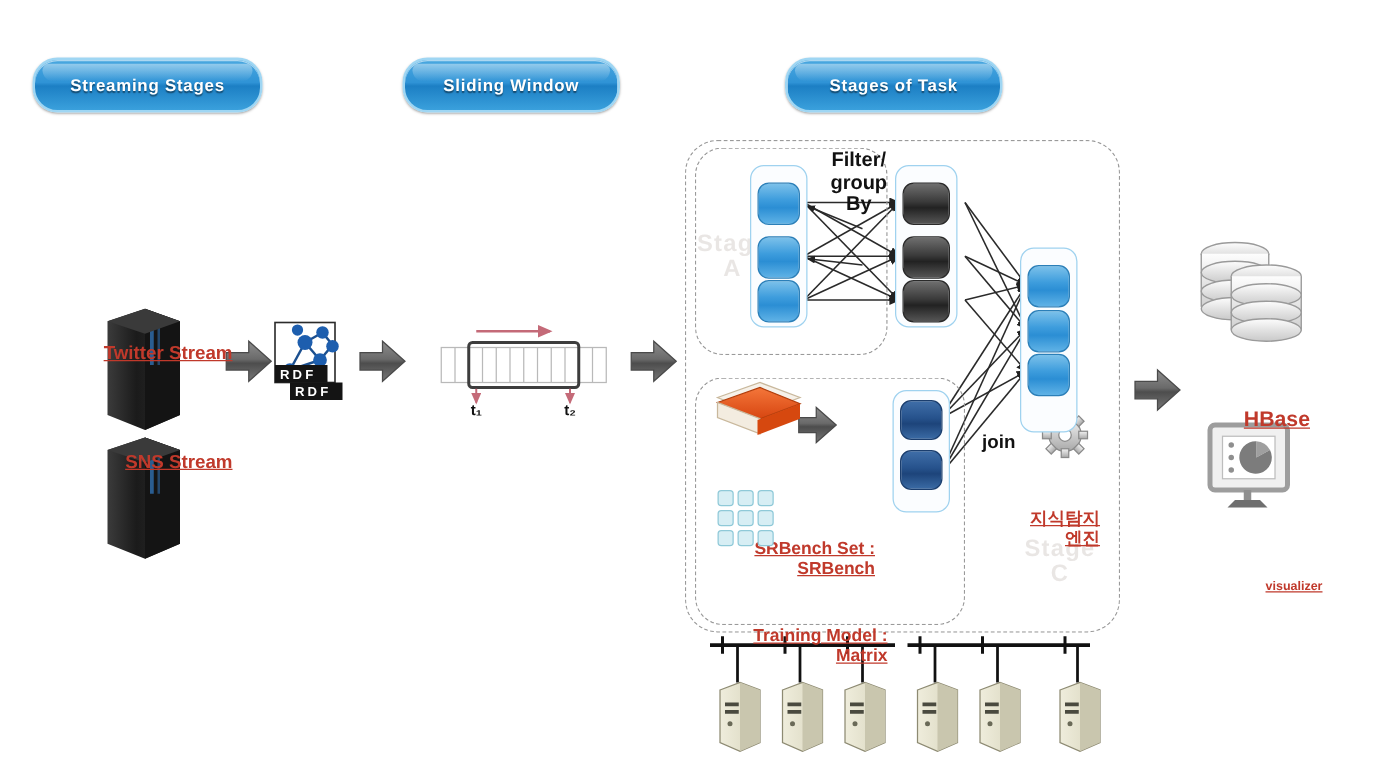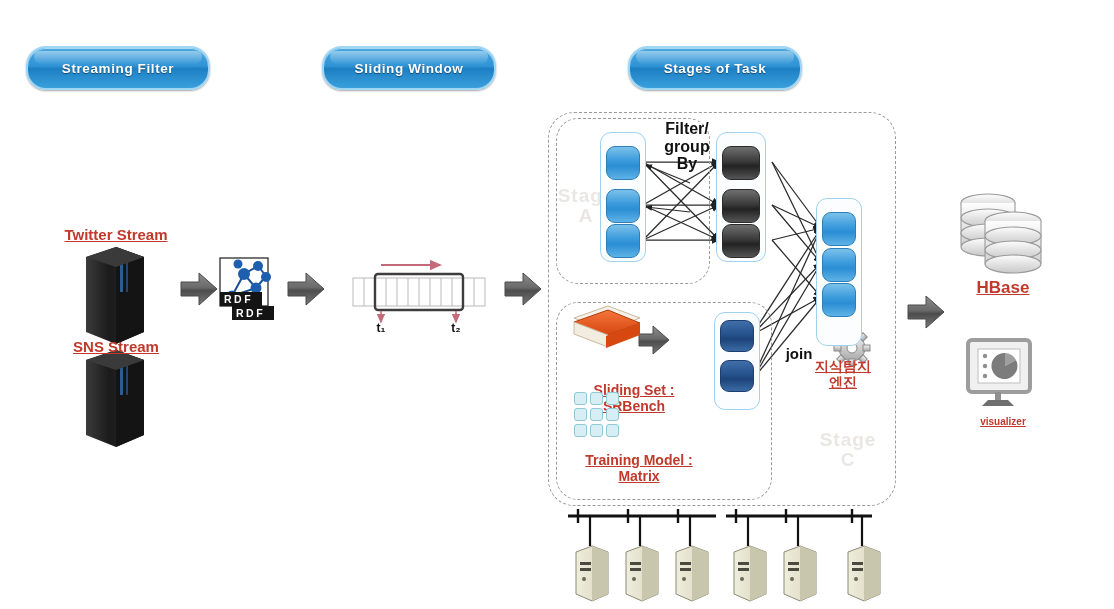--- a/index.html
+++ b/index.html
@@ -25,22 +25,23 @@
     background:linear-gradient(to bottom,rgba(255,255,255,.42),rgba(255,255,255,0));
     pointer-events:none;
   }
 
   
   .abs{position:absolute;}
 
   
   .redlab{
     position:absolute;color:#c0392b;font-weight:bold;text-decoration:underline;
-    text-align:center;white-space:nowrap;line-height:1.15;
+    text-align:right;white-space:nowrap;line-height:1.15;
     font-family:"Liberation Sans","DejaVu Sans",sans-serif;
+    margin-top:48px;
   }
 
   
   .blklab{position:absolute;color:#111;font-weight:bold;text-align:center;line-height:1.1;}
 
   
   .wm{position:absolute;color:#d8d2cf;font-weight:bold;text-align:center;
       opacity:.55;line-height:1.05;letter-spacing:1px;}
   
   .nodebox{
@@ -332,31 +333,31 @@
           <path d="M26,0 l16,6 v42 l-16,7 z" fill="#c9c6ae"></path>
           <rect x="14" y="16" width="11" height="3" fill="#4a4a3f"></rect>
           <rect x="14" y="22" width="11" height="3" fill="#4a4a3f"></rect>
           <circle cx="18" cy="33" r="2" fill="#6a6a58"></circle>
         </g>
       </g>
     </g>
   </svg>
 
   <div class="pill" style="left:26px;top:46px;width:180px;">
-    <span>Streaming Filter</span>
+    <span>Streaming Stages</span>
   </div>
   <div class="pill" style="left:322px;top:46px;width:170px;">
     <span>Sliding Window</span>
   </div>
   <div class="pill" style="left:628px;top:46px;width:170px;">
     <span>Stages of Task</span>
   </div>
 
   <div class="redlab" style="left:46px;top:226px;width:140px;font-size:15px;">Twitter Stream</div>
-  <div class="redlab" style="left:46px;top:338px;width:140px;font-size:15px;">SNS Stream</div>
+  <div class="redlab" style="left:46px;top:313px;width:140px;font-size:15px;">SNS Stream</div>
 
   <div class="blklab" style="left:370px;top:322px;width:22px;font-size:12px;">t₁</div>
   <div class="blklab" style="left:445px;top:322px;width:22px;font-size:12px;">t₂</div>
 
   <div class="dashbox" style="left:548px;top:112px;width:346px;height:392px;"></div>
 
   <div class="dashbox2" style="left:556px;top:118px;width:152px;height:164px;"></div>
   <div class="wm" style="left:556px;top:186px;width:60px;font-size:19px;">Stage A</div>
 
   <div class="dashbox2" style="left:556px;top:302px;width:214px;height:196px;"></div>
@@ -389,21 +390,21 @@
   <div class="nodebox nb-blue" style="left:822px;top:283px;width:32px;height:32px;"></div>
 
   <div class="blklab" style="left:778px;top:346px;width:42px;font-size:15px;">join</div>
 
   <div class="redlab" style="left:806px;top:358px;width:74px;font-size:14px;">
     <div>지식탐지</div>
     <div>엔진</div>
   </div>
 
   <div class="redlab" style="left:568px;top:382px;width:132px;font-size:14px;">
-    <div>Sliding Set :</div>
+    <div>SRBench Set :</div>
     <div>SRBench</div>
   </div>
   <div class="redlab" style="left:568px;top:452px;width:142px;font-size:14px;">
     <div>Training Model :</div>
     <div>Matrix</div>
   </div>
 
   <div class="mgrid" style="left:574px;top:392px;">
     <div class="mcell"></div>
     <div class="mcell"></div>

